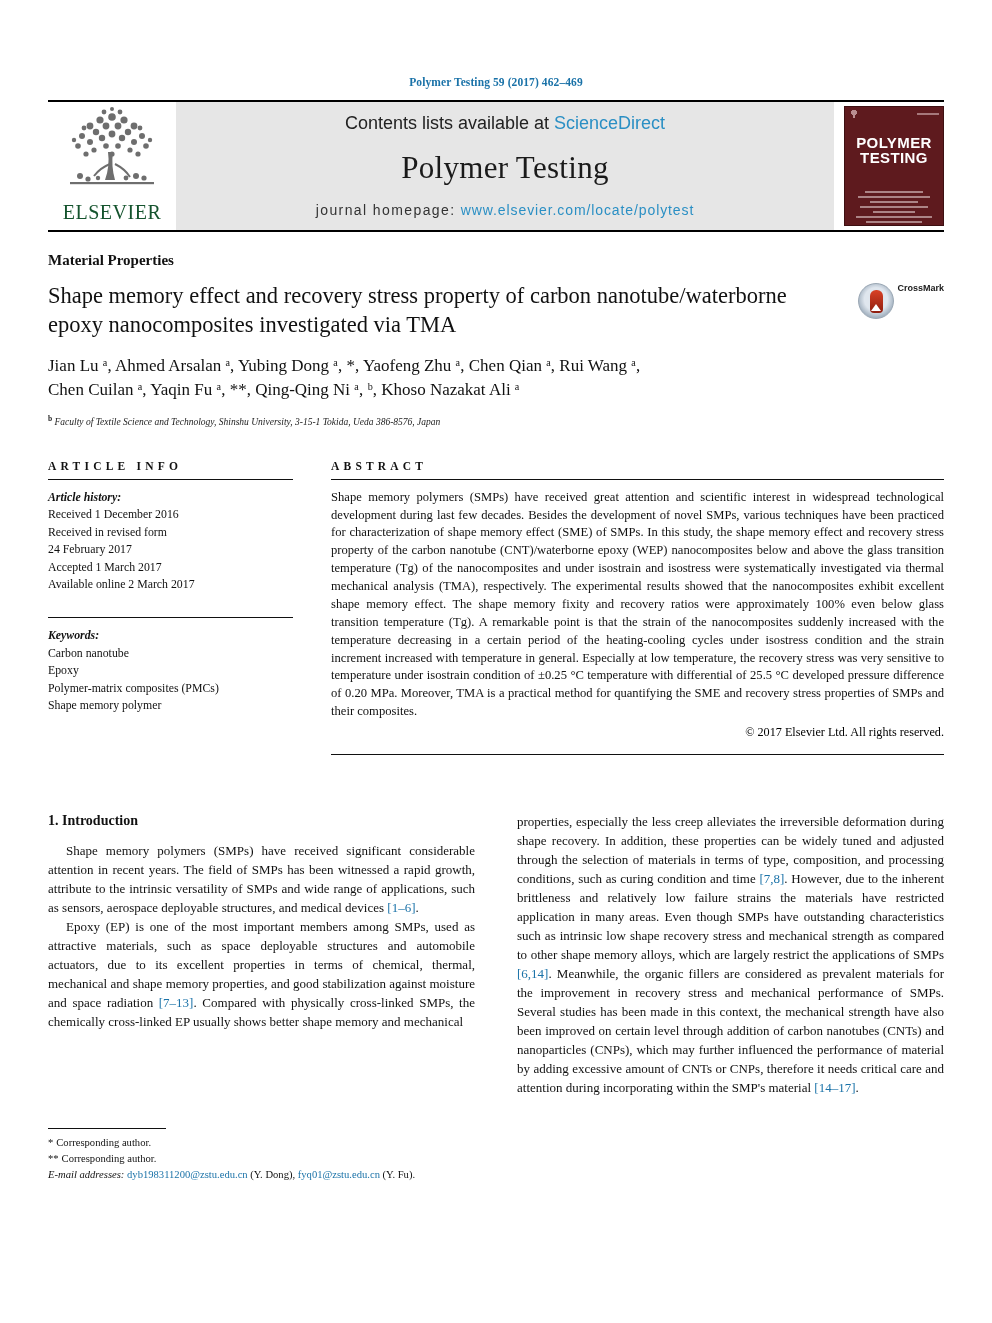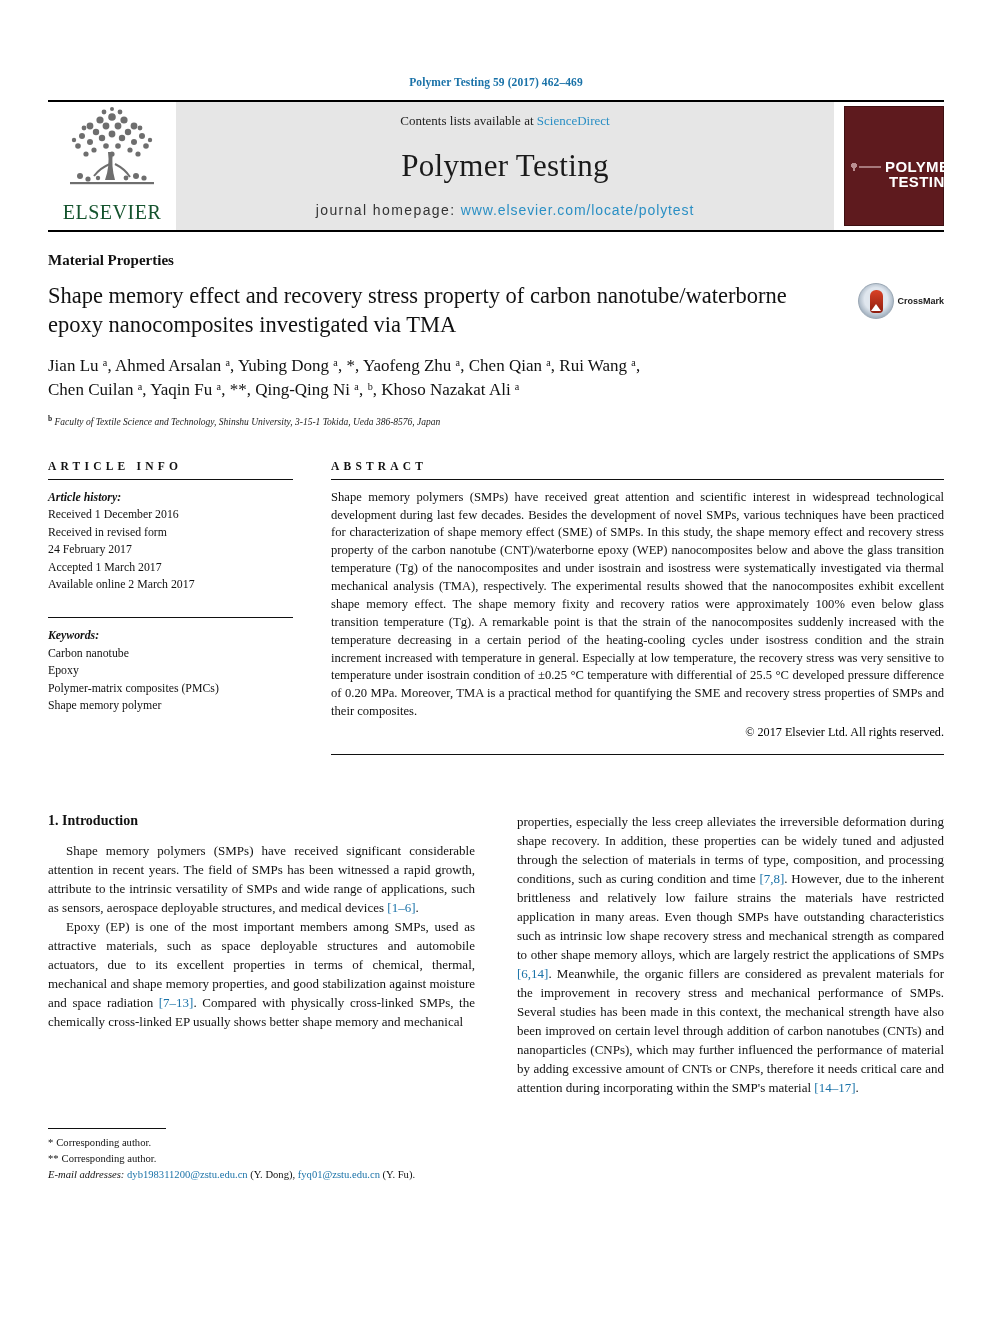--- a/index.html
+++ b/index.html
@@ -68,22 +68,22 @@
     flex: 1 1 auto;
     background: #e6e6e6;
     display: flex;
     flex-direction: column;
     justify-content: space-between;
     align-items: center;
     padding: 11px 0 12px 0;
     box-sizing: border-box;
   }
   .contents-line {
-    font-family: Liberation Serif, serif;
-    font-size: 13px;
+    font-family: Liberation Sans, sans-serif;
+    font-size: 18px;
     color: #222;
   }
   .contents-line .sd {
     color: #2a8fc4;
   }
   .journal-title {
     font-family: "Liberation Serif", serif;
     font-size: 31px;
     color: #1a1a1a;
     letter-spacing: 0.3px;
@@ -100,21 +100,21 @@
   }
   .cover-thumb {
     width: 100px;
     flex: 0 0 100px;
     margin: 4px 0 4px 10px;
     background: #5e1a1e;
     border: 1px solid #3d1012;
     box-sizing: border-box;
     position: relative;
     display: flex;
-    flex-direction: row;
+    flex-direction: column;
     align-items: center;
   }
   .cover-top-bar {
     width: 100%;
     height: 14px;
     display: flex;
     justify-content: space-between;
     align-items: center;
     padding: 2px 4px 0 4px;
     box-sizing: border-box;
@@ -179,21 +179,21 @@
     font-size: 22.5px;
     line-height: 1.30;
     color: #111;
     font-weight: normal;
     margin: 0;
     padding-right: 18px;
   }
   .crossmark {
     flex: 0 0 auto;
     display: flex;
-    align-items: center;
+    align-items: flex-start;
     gap: 3px;
     margin-top: 2px;
   }
   .crossmark-badge {
     width: 34px; height: 34px;
     border-radius: 50%;
     background: radial-gradient(circle at 50% 45%, #dfe6ee 0 46%, #a8b6c4 70%, #8d9aa8 100%);
     display: flex; align-items: center; justify-content: center;
     border: 1px solid #9aa7b4;
   }

